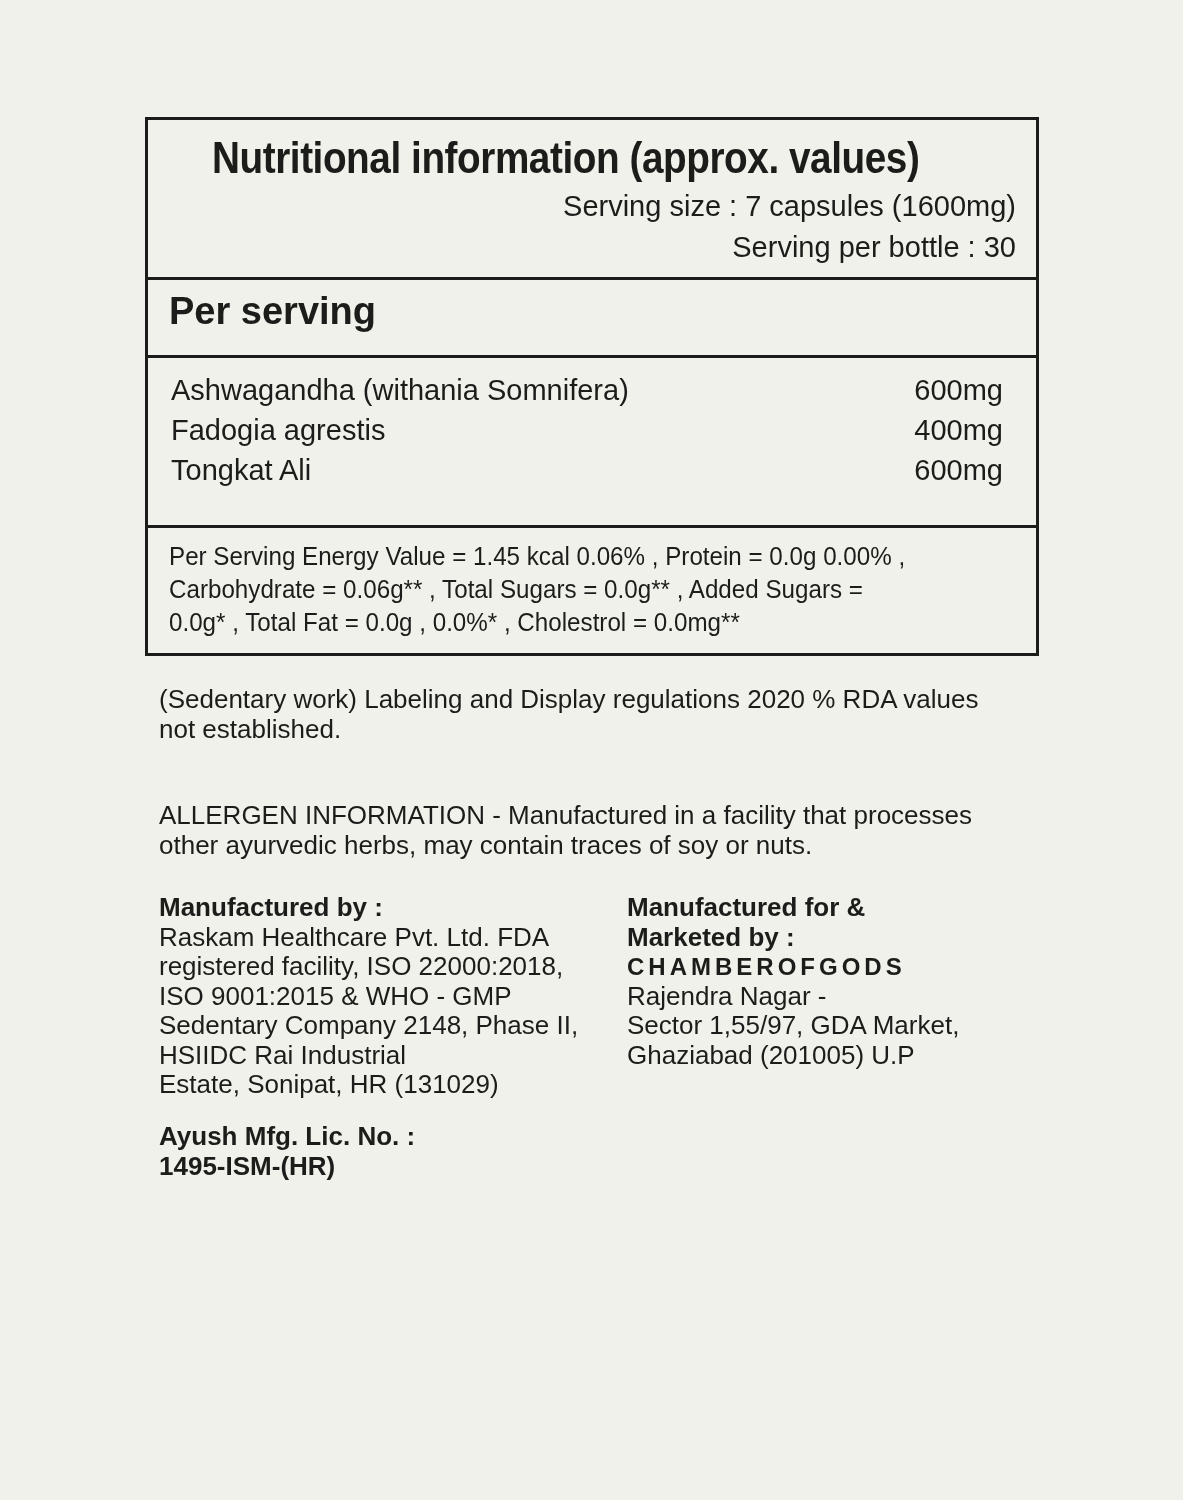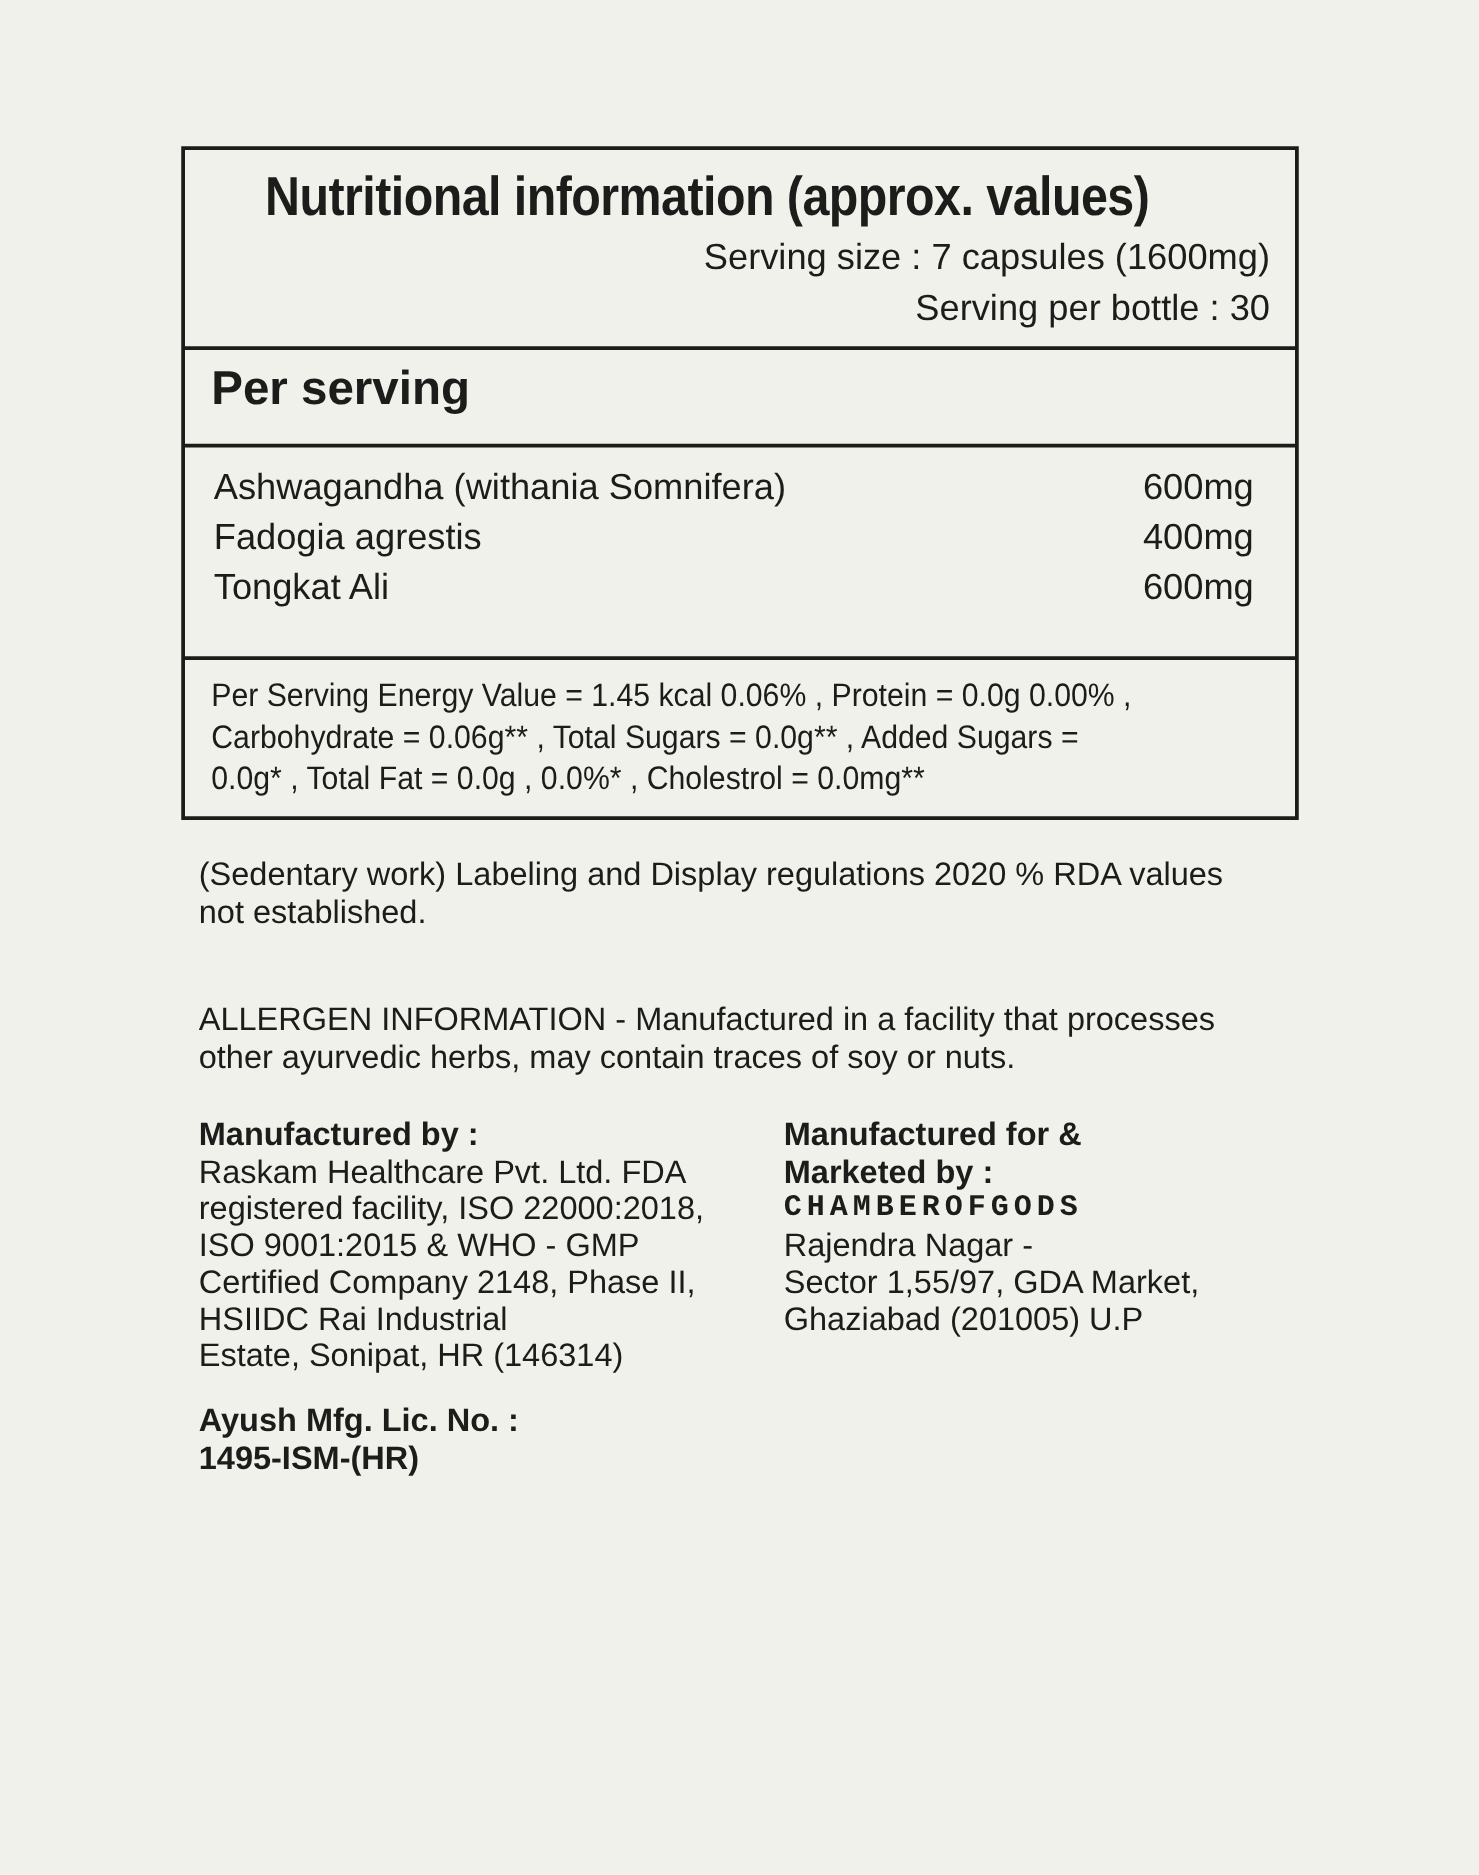--- a/index.html
+++ b/index.html
@@ -63,21 +63,21 @@
     position: absolute; left: 159px; top: 893px; width: 460px;
     font-size: 26px; line-height: 29.5px;
   }
   .mfg-right {
     position: absolute; left: 627px; top: 893px; width: 430px;
     font-size: 26px; line-height: 29.5px;
   }
   .mfg-bold { font-weight: bold; white-space: nowrap; }
   .addr-line { white-space: nowrap; }
   .brand-logo {
-    font-family: Liberation Mono, monospace;
+    font-family: Liberation Sans, sans-serif;
     font-size: 24px; font-weight: bold; letter-spacing: 4px;
     line-height: 29.5px; white-space: nowrap;
   }
 
   
   .license {
     position: absolute; left: 159px; top: 1121px;
     font-size: 26px; line-height: 30px; font-weight: bold;
   }
   .license div { white-space: nowrap; }
@@ -132,23 +132,23 @@
   <div class="allergen-note">
     <div class="note-line"><span class="allergen-label">ALLERGEN INFORMATION -</span><span> Manufactured in a facility that processes</span></div>
     <div class="note-line">other ayurvedic herbs, may contain traces of soy or nuts.</div>
   </div>
 
   <div class="mfg-left">
     <div class="mfg-bold">Manufactured by :</div>
     <div class="addr-line">Raskam Healthcare Pvt. Ltd. FDA</div>
     <div class="addr-line">registered facility, ISO 22000:2018,</div>
     <div class="addr-line">ISO 9001:2015 &amp; WHO - GMP</div>
-    <div class="addr-line">Certified Company 2148, Phase II,</div>
+    <div class="addr-line">Sedentary Company 2148, Phase II,</div>
     <div class="addr-line">HSIIDC Rai Industrial</div>
-    <div class="addr-line">Estate, Sonipat, HR (146314)</div>
+    <div class="addr-line">Estate, Sonipat, HR (131029)</div>
   </div>
 
   <div class="mfg-right">
     <div class="mfg-bold">Manufactured for &amp;</div>
     <div class="mfg-bold">Marketed by :</div>
     <div class="brand-logo">CHAMBEROFGODS</div>
     <div class="addr-line">Rajendra Nagar -</div>
     <div class="addr-line">Sector 1,55/97, GDA Market,</div>
     <div class="addr-line">Ghaziabad (201005) U.P</div>
   </div>

